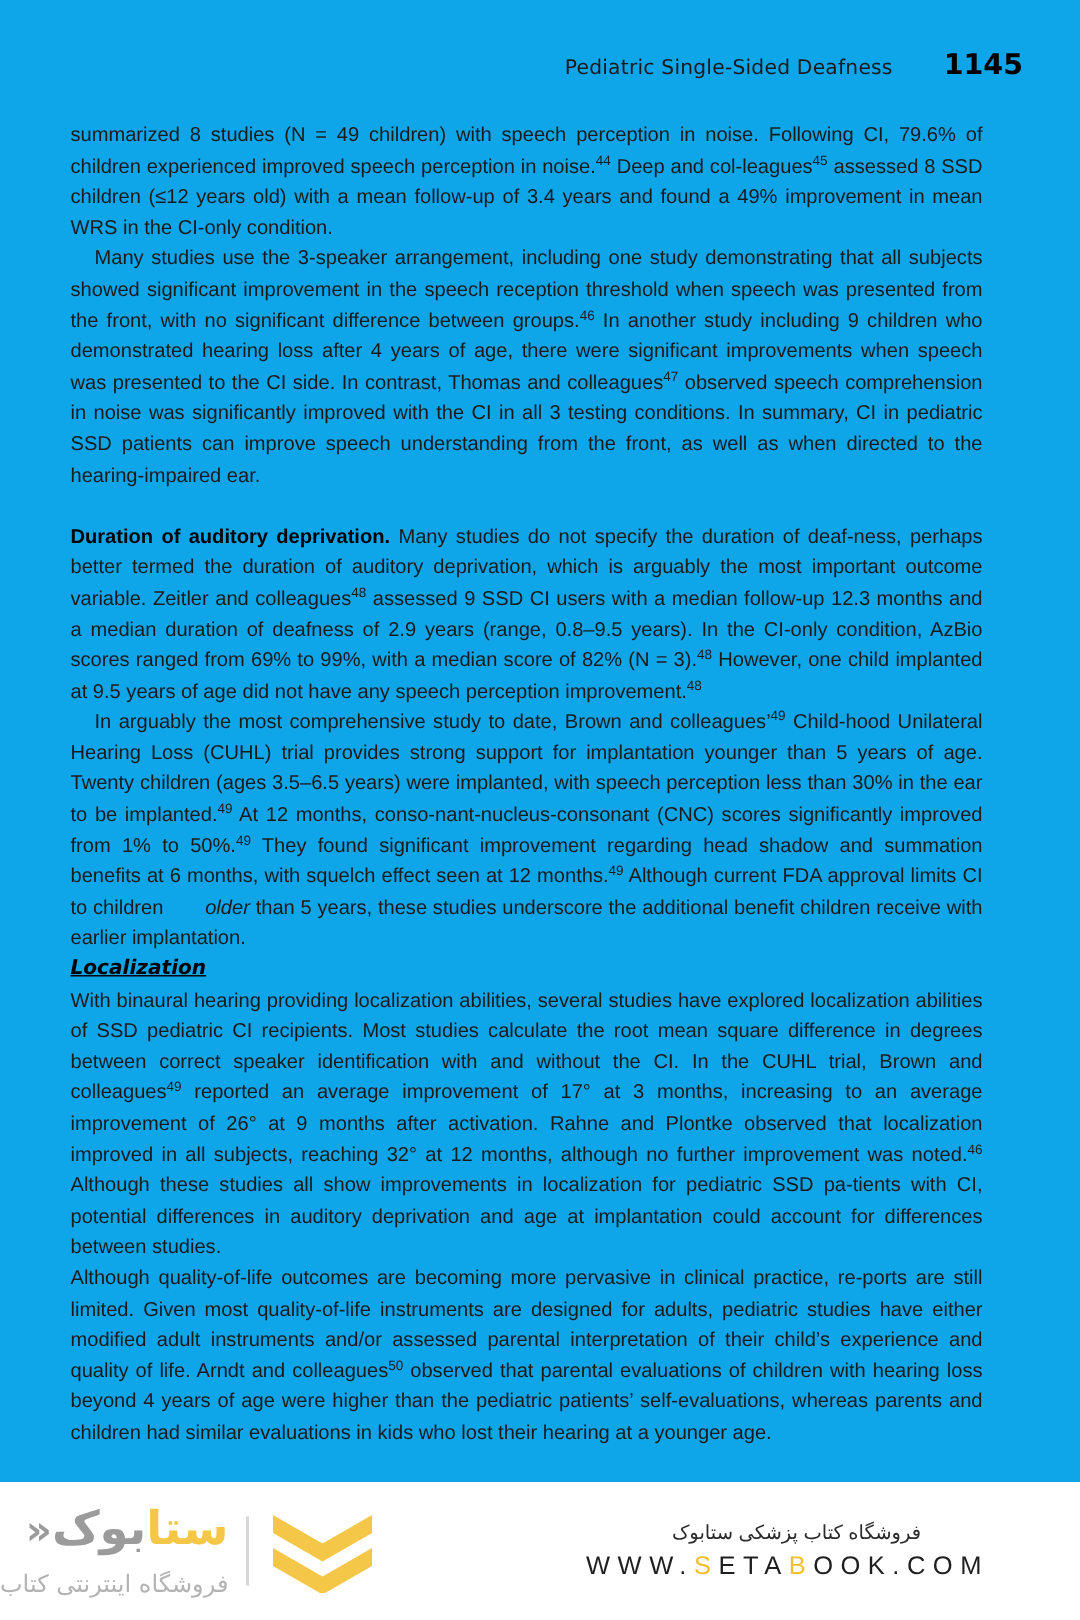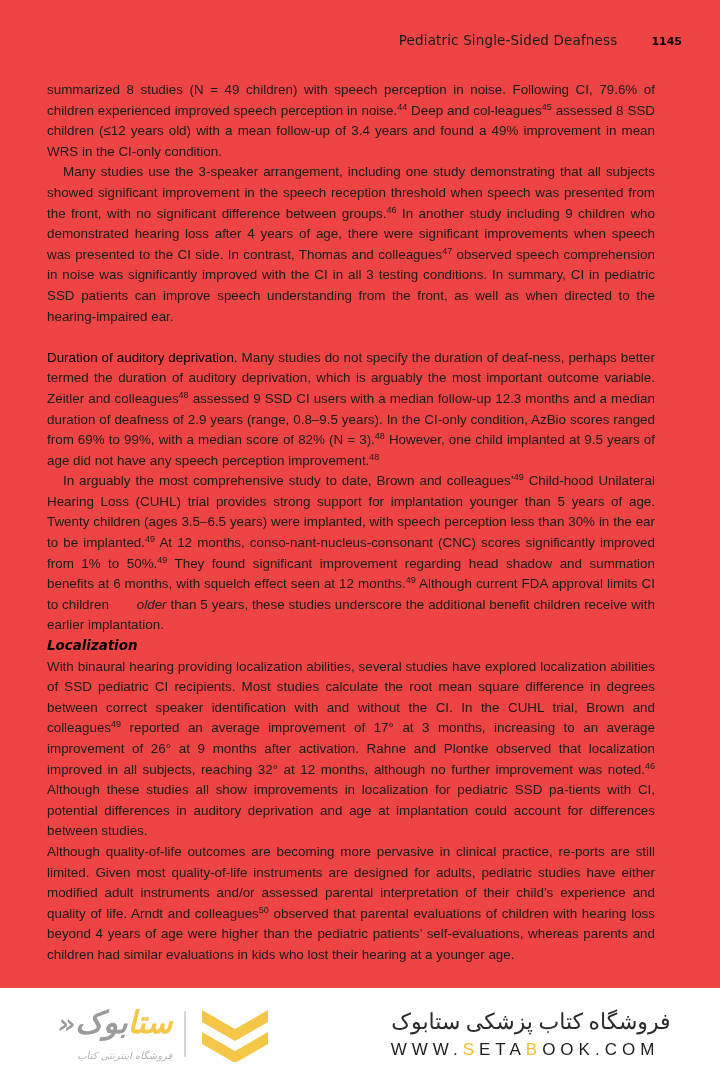--- a/index.html
+++ b/index.html
@@ -4,21 +4,21 @@
 <style>
   html, body {
     margin: 0;
     padding: 0;
     background: #ffffff;
   }
   .page {
     position: relative;
     width: 720px;
     height: 1080px;
-    background: #ef4444;
+    background: #0ea5e9;
     overflow: hidden;
     font-family: "Liberation Sans", "DejaVu Sans", sans-serif;
     color: #111111;
   }
 
   
   .running-head {
     position: absolute;
     top: 32px;
     right: 38px;
@@ -27,21 +27,21 @@
     gap: 34px;
     white-space: nowrap;
   }
   .running-head-title {
     font-size: 13.5px;
     letter-spacing: 0.15px;
     color: #1a1a1a;
     font-family: "DejaVu Sans", sans-serif;
   }
   .running-head-page {
-    font-size: 11px;
+    font-size: 19px;
     font-weight: bold;
     color: #000000;
     font-family: "DejaVu Sans", sans-serif;
   }
 
   
   .column {
     position: absolute;
     top: 80px;
     left: 47px;
@@ -54,31 +54,32 @@
     text-align: justify;
     text-justify: inter-word;
     color: #1a1a1a;
     -webkit-hyphens: manual;
     hyphens: manual;
   }
   p.body.indent { text-indent: 16px; }
   p.spaced-before { margin-top: 20.6px; }
 
   .run-in-head {
-    font-weight: normal;
+    font-weight: bold;
     color: #000000;
   }
   h3.sub-head {
     margin: 0;
     font-size: 13.4px;
     line-height: 20.6px;
     font-style: italic;
     font-weight: bold;
     color: #000000;
     font-family: "DejaVu Sans", sans-serif;
+    text-decoration: underline;
   }
   .italic { font-style: italic; margin-left: 24px; }
   sup {
     font-size: 9px;
     line-height: 0;
     vertical-align: 0.52em;
   }
 
   
   .footer {
@@ -89,23 +90,22 @@
     height: 92px;
     background: #ffffff;
     display: flex;
     align-items: center;
   }
   .footer-left {
     width: 330px;
     height: 92px;
     display: flex;
     align-items: center;
-    justify-content: center;
+    justify-content: flex-start;
     gap: 12px;
-    font-style: italic;
   }
   .brand-wordmark {
     display: flex;
     flex-direction: column;
     align-items: flex-end;
     line-height: 1;
   }
   .brand-script {
     font-size: 31px;
     font-weight: bold;
@@ -116,21 +116,21 @@
   }
   .brand-script .amber { color: #F5C748; }
   .brand-script .gray  { color: #9b9b9b; }
   .brand-guillemet {
     color: #9b9b9b;
     font-size: 27px;
     font-weight: bold;
   }
   .brand-tagline {
     margin-top: 13px;
-    font-size: 10px;
+    font-size: 16px;
     color: #b3b3b3;
     direction: rtl;
     font-family: "DejaVu Sans", sans-serif;
     white-space: nowrap;
   }
   .brand-divider {
     width: 2px;
     height: 46px;
     background: #d6d6d6;
   }
@@ -143,24 +143,24 @@
   .footer-right {
     flex: 1;
     height: 92px;
     display: flex;
     flex-direction: column;
     align-items: center;
     justify-content: center;
     gap: 5px;
   }
   .footer-fa {
-    font-size: 22px;
+    font-size: 13px;
     color: #2b2b2b;
     direction: rtl;
-    font-family: Liberation Serif, serif;
+    font-family: Liberation Sans, sans-serif;
     white-space: nowrap;
     margin-left: 12px;
   }
   .footer-url {
     font-size: 17px;
     letter-spacing: 5px;
     color: #1f1f1f;
     font-family: Liberation Sans, sans-serif;
     white-space: nowrap;
   }

